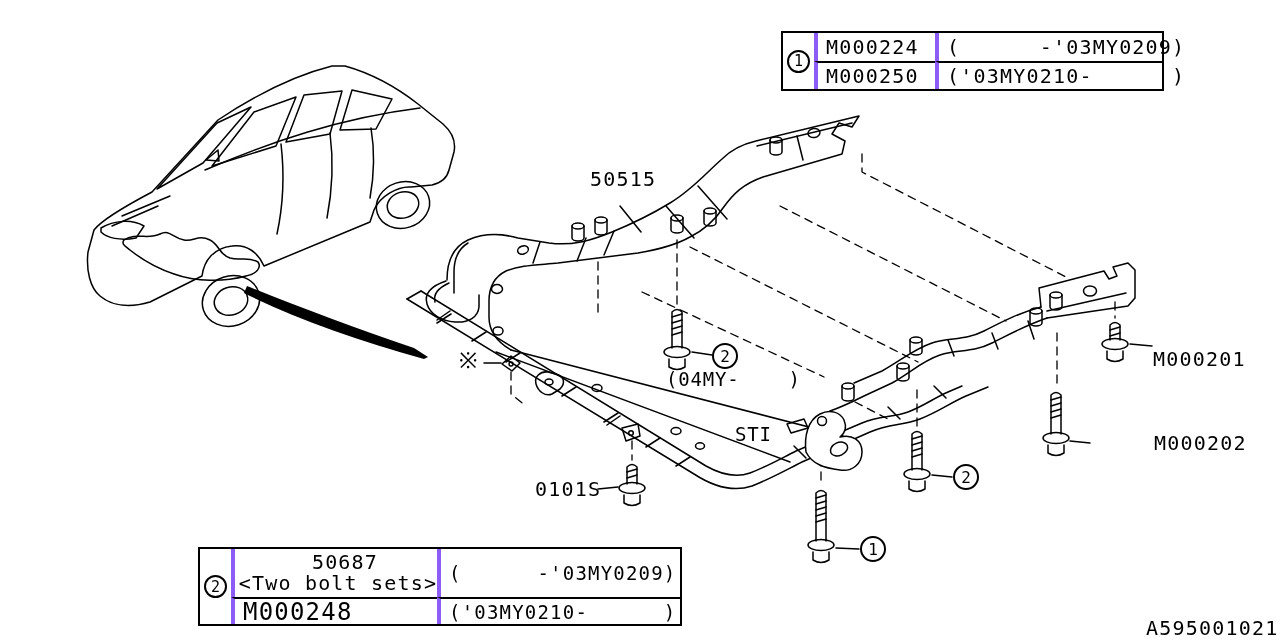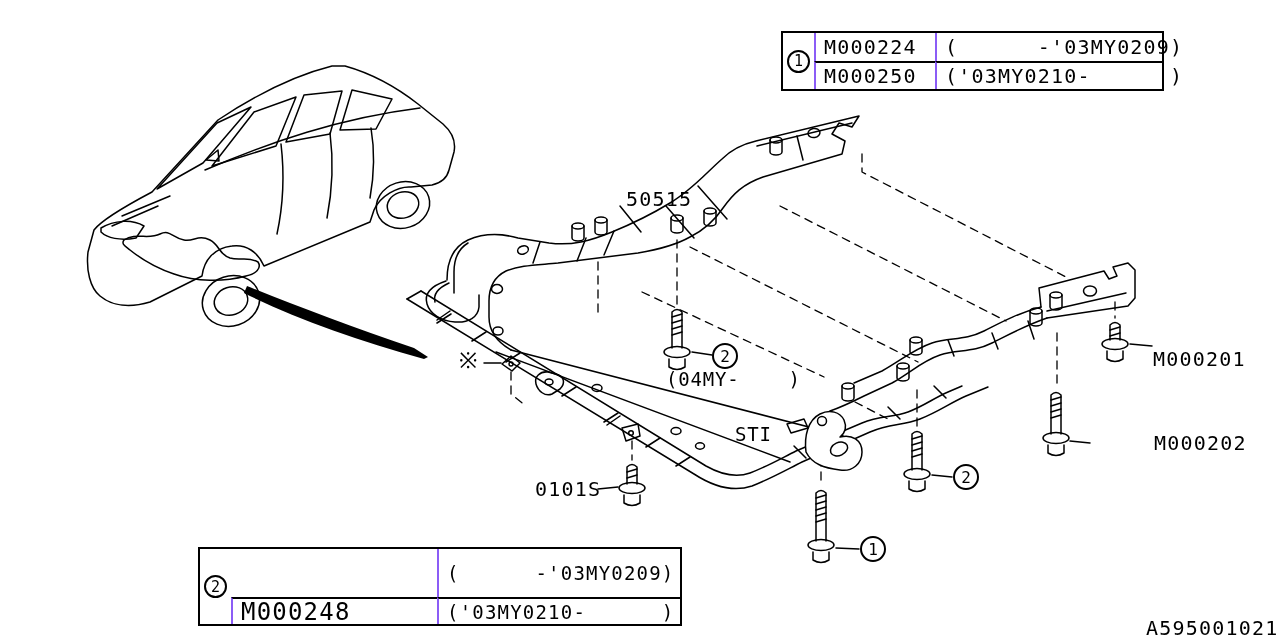--- a/index.html
+++ b/index.html
@@ -5,21 +5,21 @@
   html,body{margin:0;padding:0;background:#fff;}
   .canvas{position:relative;width:1280px;height:640px;background:#ffffff;overflow:hidden;
           font-family:"DejaVu Sans Mono",monospace;color:#000;}
   svg{position:absolute;left:0;top:0;}
   .lbl{position:absolute;white-space:pre;font-size:20px;letter-spacing:1.2px;line-height:22px;}
   .lbl.small{font-size:19px;letter-spacing:0.8px;}
   .callout{position:absolute;width:26px;height:26px;border:2px solid #000;border-radius:50%;
            box-sizing:border-box;display:flex;align-items:center;justify-content:center;
            font-size:16px;background:#fff;}
   .ptable{position:absolute;border:2px solid #000;display:grid;background:#fff;box-sizing:content-box;}
-  .ptable .cell{border-left:2px solid #8b5cf6;display:flex;align-items:center;padding-left:8px;
+  .ptable .cell{border-left:4px solid #8b5cf6;display:flex;align-items:center;padding-left:8px;
                 font-size:20px;letter-spacing:1.2px;white-space:pre;box-sizing:border-box;}
   .ptable .refcell{grid-row:1/3;grid-column:1;border-left:none;display:flex;align-items:center;justify-content:center;}
   .ptable .topline{border-top:2px solid #000;}
   .refnum{width:23px;height:23px;border:2px solid #000;border-radius:50%;box-sizing:border-box;
           display:flex;align-items:center;justify-content:center;font-size:15px;}
   .twoline{flex-direction:column;align-items:flex-start;justify-content:center;line-height:21px;font-size:19px;letter-spacing:0.8px;}
   .twoline .l1{padding-left:14px;}
 </style>
 </head>
 <body>
@@ -204,21 +204,21 @@
       <path d="M692,352 L712,355"></path>
       <path d="M836,548 L859,549"></path>
       <path d="M932,475 L952,477"></path>
       <path d="M1070,441 L1090,443"></path>
       <path d="M1130,344 L1152,346"></path>
       <path d="M484,363 L501,363"></path>
     </g>
   </g>
 </svg>
 
-<div class="lbl" style="left:590px;top:188px;margin-left:36px;">50515</div>
+<div class="lbl" style="left:590px;top:168px;">50515</div>
 <div class="lbl" style="left:535px;top:478px;">0101S</div>
 <div class="lbl" style="left:1153px;top:348px;">M000201</div>
 <div class="lbl" style="left:1154px;top:432px;">M000202</div>
 <div class="lbl small" style="left:666px;top:368px;text-align:right;">(04MY-    )</div>
 <div class="lbl small" style="left:735px;top:387px;margin-top:36px;">STI</div>
 <div class="lbl" style="left:459px;top:350px;font-size:22px;">※</div>
 <div class="lbl" style="left:1146px;top:617px;">A595001021</div>
 
 <div class="callout" style="left:712px;top:343px;">2</div>
 <div class="callout" style="left:860px;top:536px;">1</div>
@@ -231,18 +231,22 @@
   <div class="cell" style="grid-row:1;grid-column:2;">M000224</div>
   <div class="cell" style="grid-row:1;grid-column:3;">(      -'03MY0209)</div>
   <div class="cell topline" style="grid-row:2;grid-column:2;">M000250</div>
   <div class="cell topline" style="grid-row:2;grid-column:3;">('03MY0210-      )</div>
 </div>
 
 <div class="ptable" style="left:198px;top:547px;grid-template-columns:31px 206px 243px;grid-template-rows:48px 27px;">
   <div class="refcell">
     <div class="refnum">2</div>
   </div>
+  <div class="cell twoline" style="grid-row:1;grid-column:2;padding-left:4px;">
+    <span class="l1">50687</span>
+    <span class="l2">&lt;Two bolt sets&gt;</span>
+  </div>
   <div class="cell" style="grid-row:1;grid-column:3;font-size:19px;">(      -'03MY0209)</div>
   <div class="cell topline" style="grid-row:2;grid-column:2;font-size:24px;">M000248</div>
   <div class="cell topline" style="grid-row:2;grid-column:3;font-size:19px;">('03MY0210-      )</div>
 </div>
 
 </div>
 
 </body></html>

